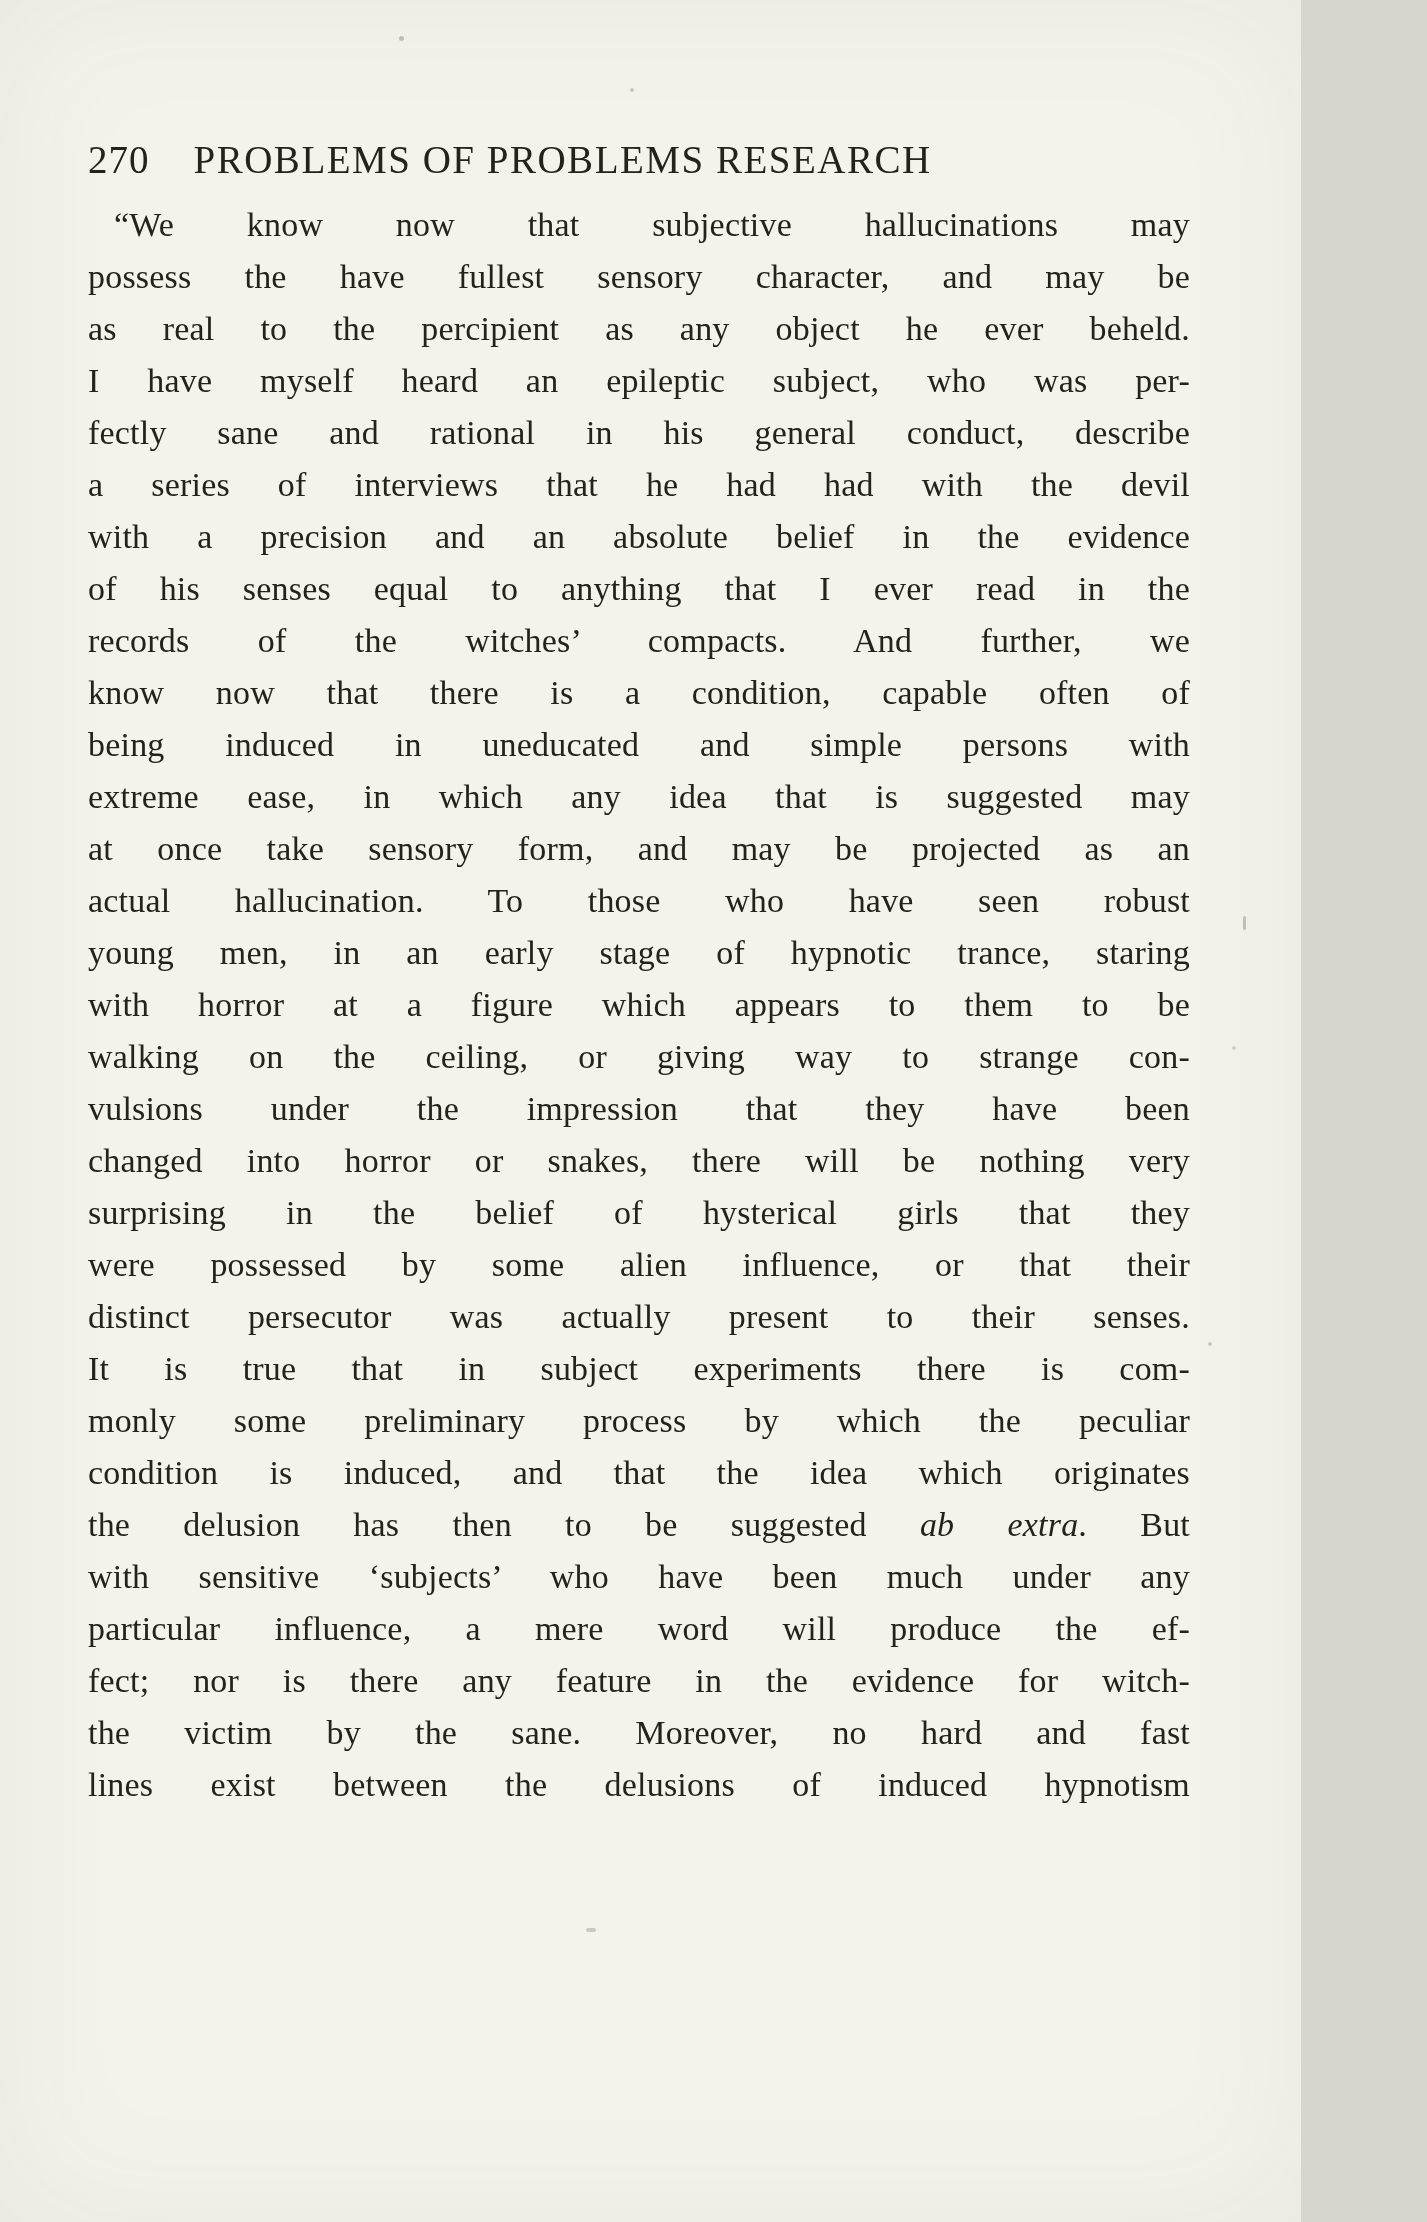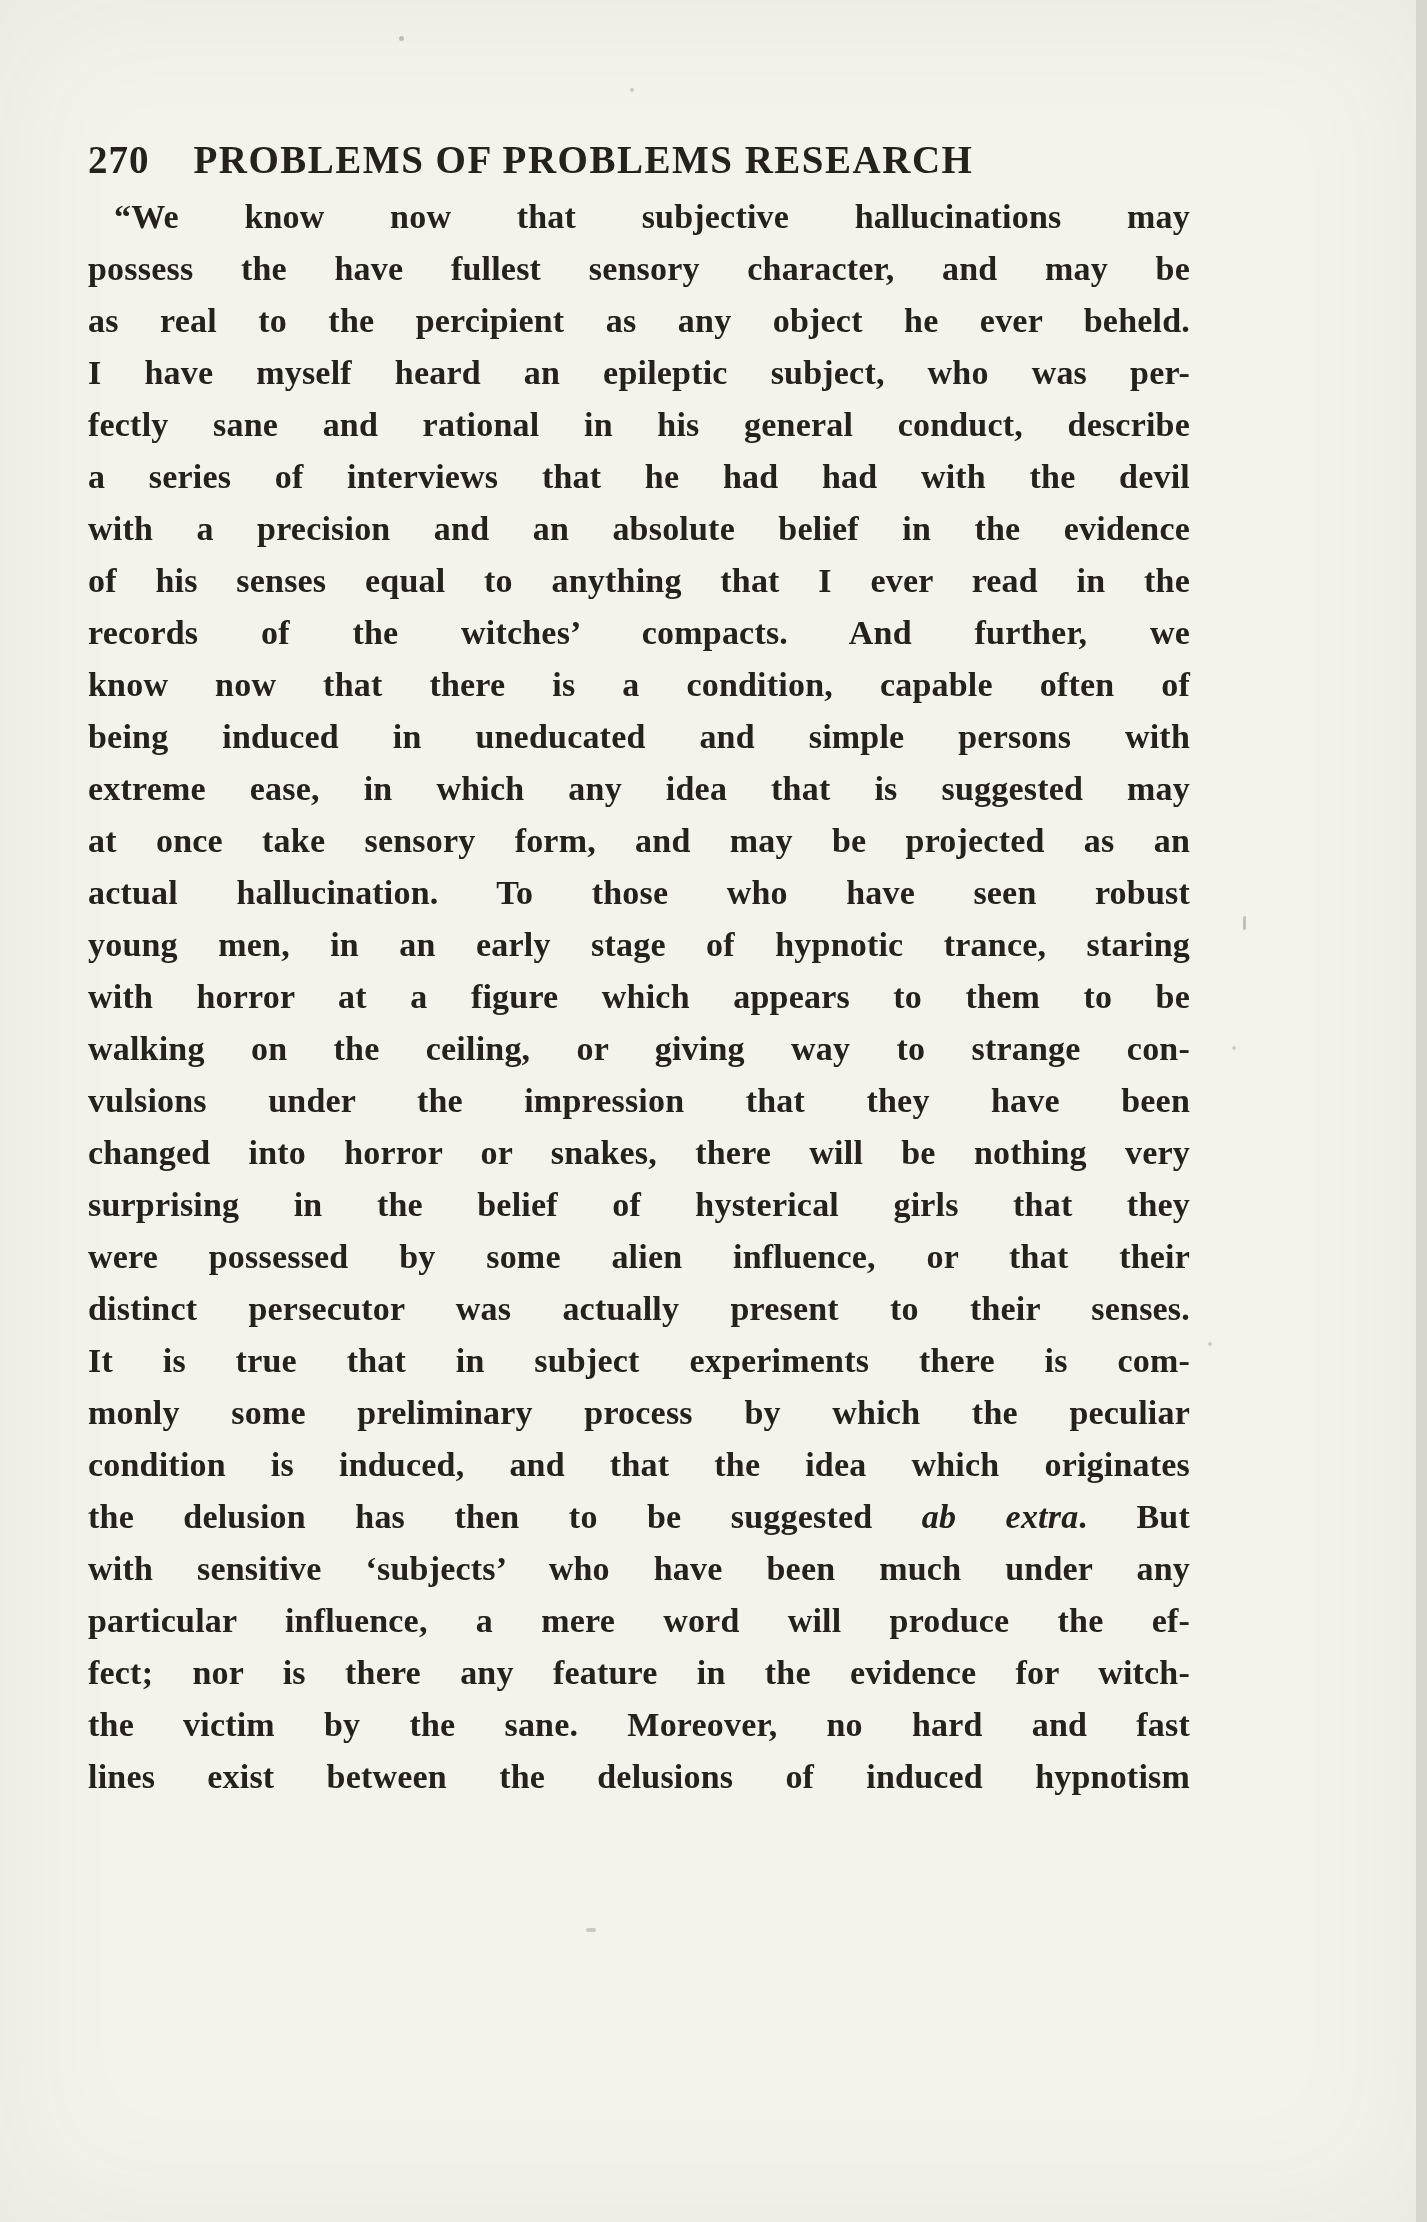--- a/index.html
+++ b/index.html
@@ -7,27 +7,26 @@
     padding: 0;
   }
   body {
     width: 1427px;
     height: 2222px;
     background: #d8d5cf;
     font-family: "Liberation Serif", serif;
   }
   .scan-page {
     position: relative;
-    width: 1416px;
+    width: 1301px;
     height: 2222px;
     background: #f5f2ec;
     color: #26211d;
     overflow: hidden;
     box-shadow: inset 0 0 140px rgba(60, 50, 30, 0.06);
-    font-weight: bold;
   }
   .content {
     position: absolute;
     left: 88px;
     top: 140px;
     width: 1102px;
   }
   .running-header {
     display: flex;
     align-items: baseline;
@@ -36,21 +35,21 @@
     line-height: 1;
     white-space: nowrap;
   }
   .page-number {
     letter-spacing: 1px;
   }
   .header-title {
     letter-spacing: 1.5px;
   }
   .body-text {
-    margin-top: 12px;
+    margin-top: 20px;
     font-size: 34px;
     line-height: 52px;
     letter-spacing: 0.2px;
   }
   .line {
     text-align: justify;
     text-align-last: justify;
   }
   .line:first-child {
     text-indent: 26px;

